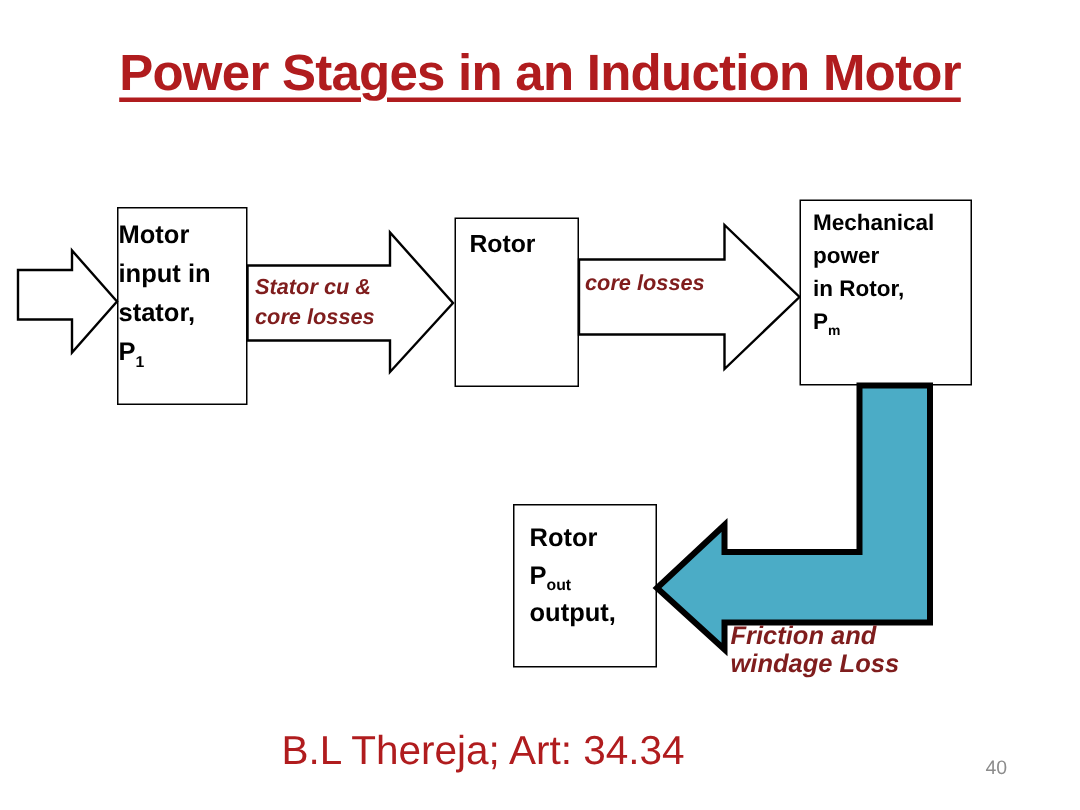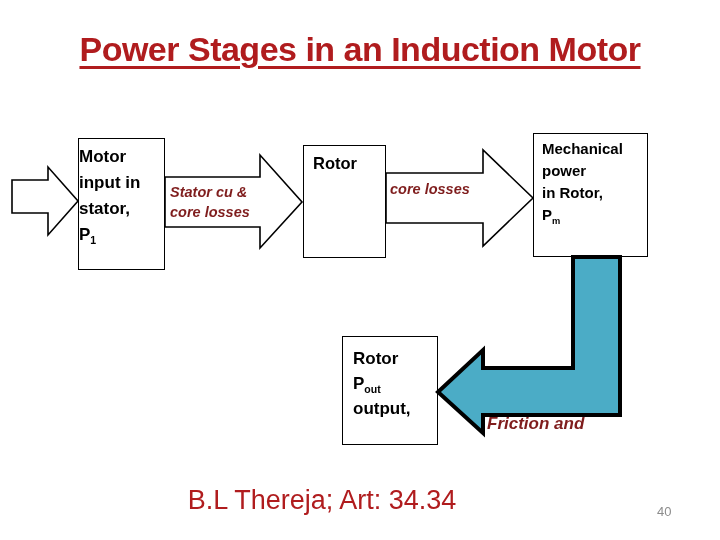--- a/index.html
+++ b/index.html
@@ -86,19 +86,20 @@
     <div>Stator cu &amp;</div>
     <div>core losses</div>
   </div>
 
   <div class="loss-label loss-rotor">
     <div>core losses</div>
   </div>
 
   <div class="loss-label loss-friction">
     <div>Friction and</div>
+    <div>windage Loss</div>
   </div>
 
   <div class="footer-citation">B.L Thereja; Art: 34.34</div>
 
   <div class="page-number">40</div>
 
 </div>
 
 </body></html>

